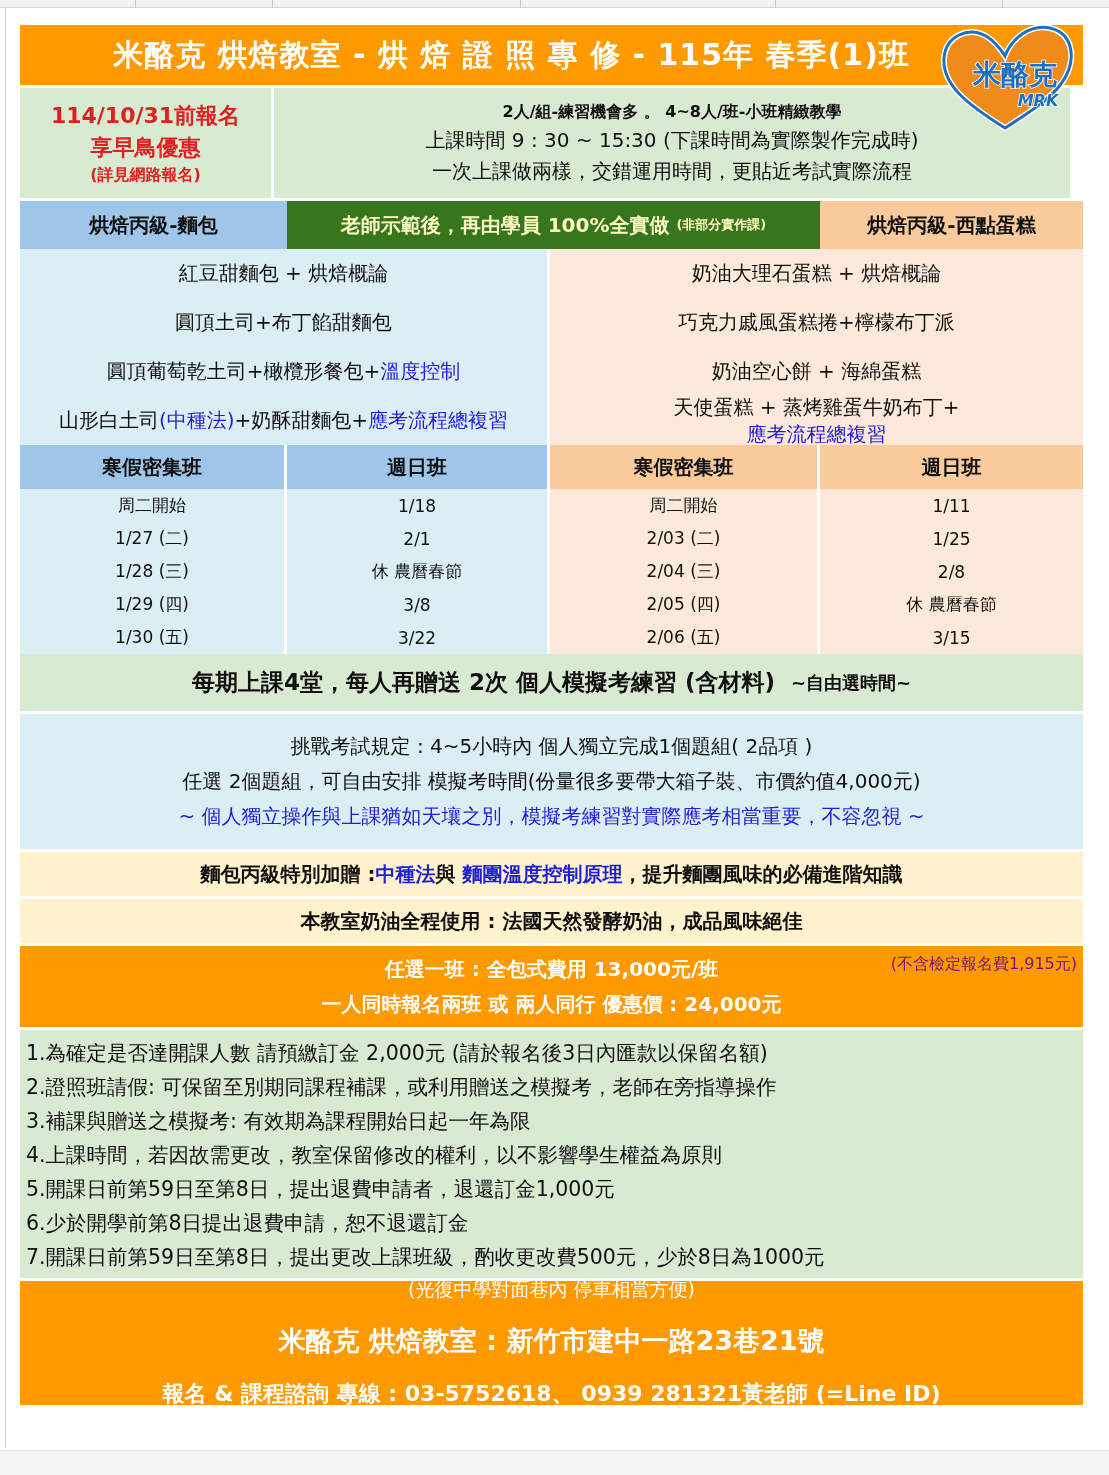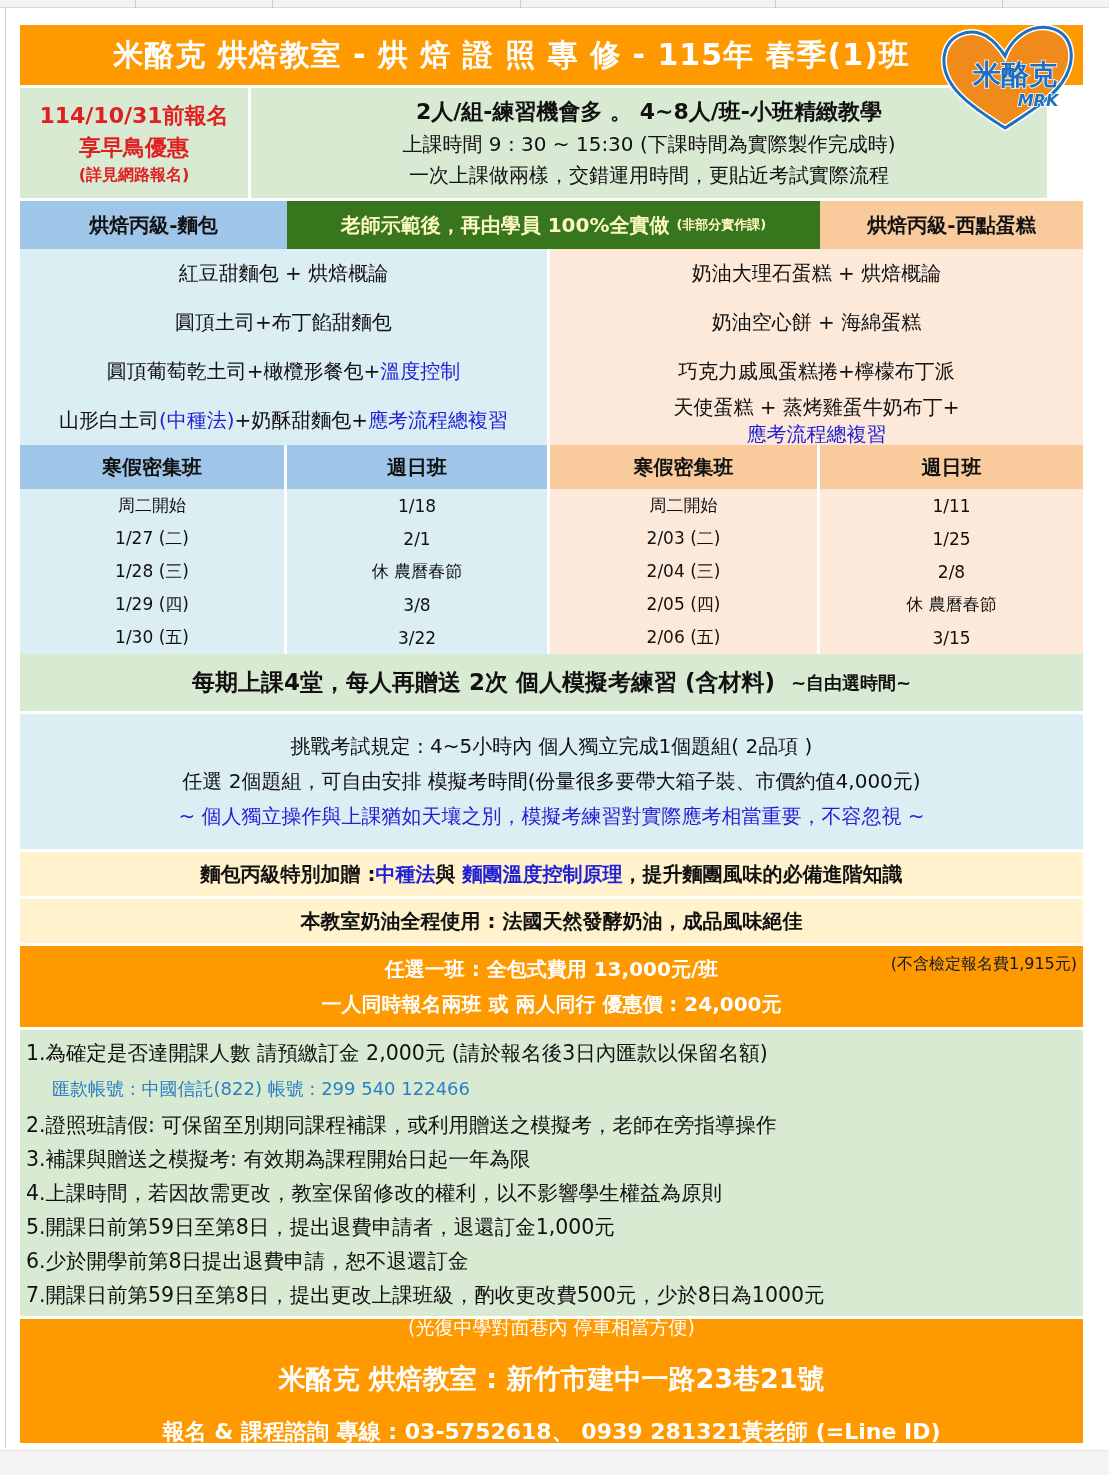--- a/index.html
+++ b/index.html
@@ -28,45 +28,45 @@
 
     .logo { position: absolute; left: 930px; top: 16px; width: 150px; height: 118px; }
 
     .red { color: #e02020; font-weight: bold; }
     .blue { color: #1f1fd6; }
     .link-blue { color: #2c7fc0; }
 
     .vsep { border-right: 3px solid #ffffff; }
     .hgap { border-top: 3px solid #ffffff; }
 
-    .info-left { width: 231px; height: 113px; gap: 2px; }
+    .info-left { width: 254px; height: 113px; gap: 2px; }
     .info-left .l1 { font-size: 22px; }
     .info-left .l2 { font-size: 22px; }
     .info-left .l3 { font-size: 16px; }
     .info-right { width: 796px; height: 113px; gap: 4px; padding-right: 0; }
-    .info-right .r1 { font-size: 22px; font-weight: bold; }
+    .info-right .r1 { font-size: 16px; font-weight: bold; }
     .info-right .r2, .info-right .r3 { font-size: 20px; }
 
     .bar { height: 48px; font-size: 20px; font-weight: bold; }
     .bar small { font-size: 13px; }
 
     .lesson { height: 49px; font-size: 20px; }
 
     .schedhead { height: 44px; font-size: 20px; font-weight: bold; }
     .sched { height: 33px; font-size: 17px; }
 
     .gift { height: 57px; font-size: 23px; font-weight: bold; }
     .gift small { font-size: 18px; }
 
     .rules { height: 138px; gap: 8px; font-size: 20px; }
 
     .bonus { height: 47px; font-size: 20px; font-weight: bold; }
 
     .price { height: 84px; position: relative; font-size: 20px; font-weight: bold; gap: 8px; }
-    .price .note { position: absolute; right: 6px; top: 8px; font-size: 16px; font-weight: normal; color: #0f172a; }
+    .price .note { position: absolute; right: 6px; top: 8px; font-size: 16px; font-weight: normal; color: #701a75; }
 
     .terms { padding: 6px 0 4px 6px; align-items: flex-start; text-align: center; gap: 0; font-size: 20.5px; }
     .terms .t { height: 34px; line-height: 34px; white-space: nowrap; }
     .terms .acct { font-size: 18px; padding-left: 26px; height: 38px; line-height: 38px; }
 
     .footer { height: 127px; gap: 20px; }
     .footer .f1 { font-size: 19px; }
     .footer .f2 { font-size: 27px; font-weight: bold; }
     .footer .f3 { font-size: 22px; font-weight: bold; }
   </style>
@@ -130,24 +130,24 @@
           <span class="blue">(中種法)</span>
           <span>+奶酥甜麵包+</span>
           <span class="blue">應考流程總複習</span>
       </div>
     </div>
     <div style="width:533px;" class="lpeach">
       <div class="cell lesson">
           <span>奶油大理石蛋糕 + 烘焙概論</span>
         </div>
       <div class="cell lesson">
+          <span>巧克力戚風蛋糕捲+檸檬布丁派</span>
+        </div>
+      <div class="cell lesson">
           <span>奶油空心餅 + 海綿蛋糕</span>
-        </div>
-      <div class="cell lesson">
-          <span>巧克力戚風蛋糕捲+檸檬布丁派</span>
         </div>
       <div class="cell lesson" style="">
         <span>天使蛋糕 + 蒸烤雞蛋牛奶布丁+</span>
           <span class="blue">應考流程總複習</span>
       </div>
     </div>
   </div>
 
   <div class="row">
     <div style="width:267px;" class="vsep">
@@ -203,21 +203,20 @@
   </div>
 
   <div class="row cell orange price hgap">
     <div>任選一班 : 全包式費用 13,000元/班</div>
     <div>一人同時報名兩班 或 兩人同行 優惠價 : 24,000元</div>
     <span class="note">(不含檢定報名費1,915元)</span>
   </div>
 
   <div class="row cell lgreen terms hgap">
     <div class="t">1.為確定是否達開課人數 請預繳訂金 2,000元 (請於報名後3日內匯款以保留名額)</div>
-    <div class="t acct link-blue">匯款帳號 : 中國信託(822)   帳號 : 299 540 122466</div>
     <div class="t">2.證照班請假: 可保留至別期同課程補課，或利用贈送之模擬考，老師在旁指導操作</div>
     <div class="t">3.補課與贈送之模擬考: 有效期為課程開始日起一年為限</div>
     <div class="t">4.上課時間，若因故需更改，教室保留修改的權利，以不影響學生權益為原則</div>
     <div class="t">5.開課日前第59日至第8日，提出退費申請者，退還訂金1,000元</div>
     <div class="t">6.少於開學前第8日提出退費申請，恕不退還訂金</div>
     <div class="t">7.開課日前第59日至第8日，提出更改上課班級，酌收更改費500元，少於8日為1000元</div>
   </div>
 
   <div class="row cell orange footer hgap">
     <div class="f1">(光復中學對面巷內 停車相當方便)</div>

